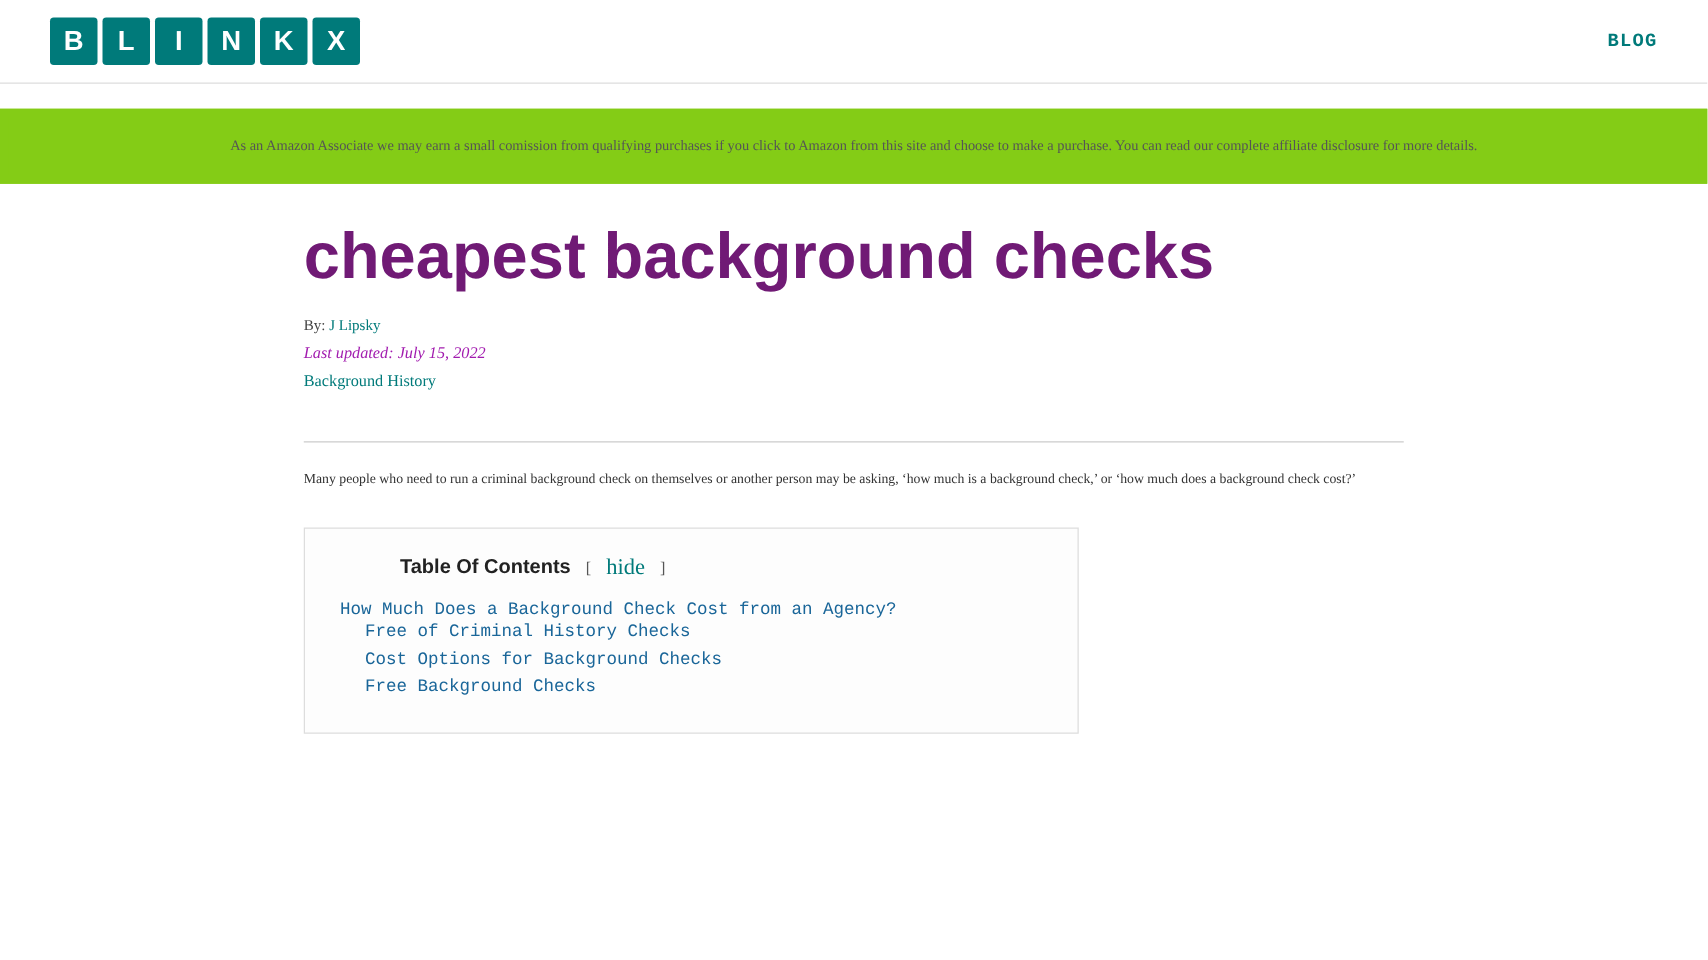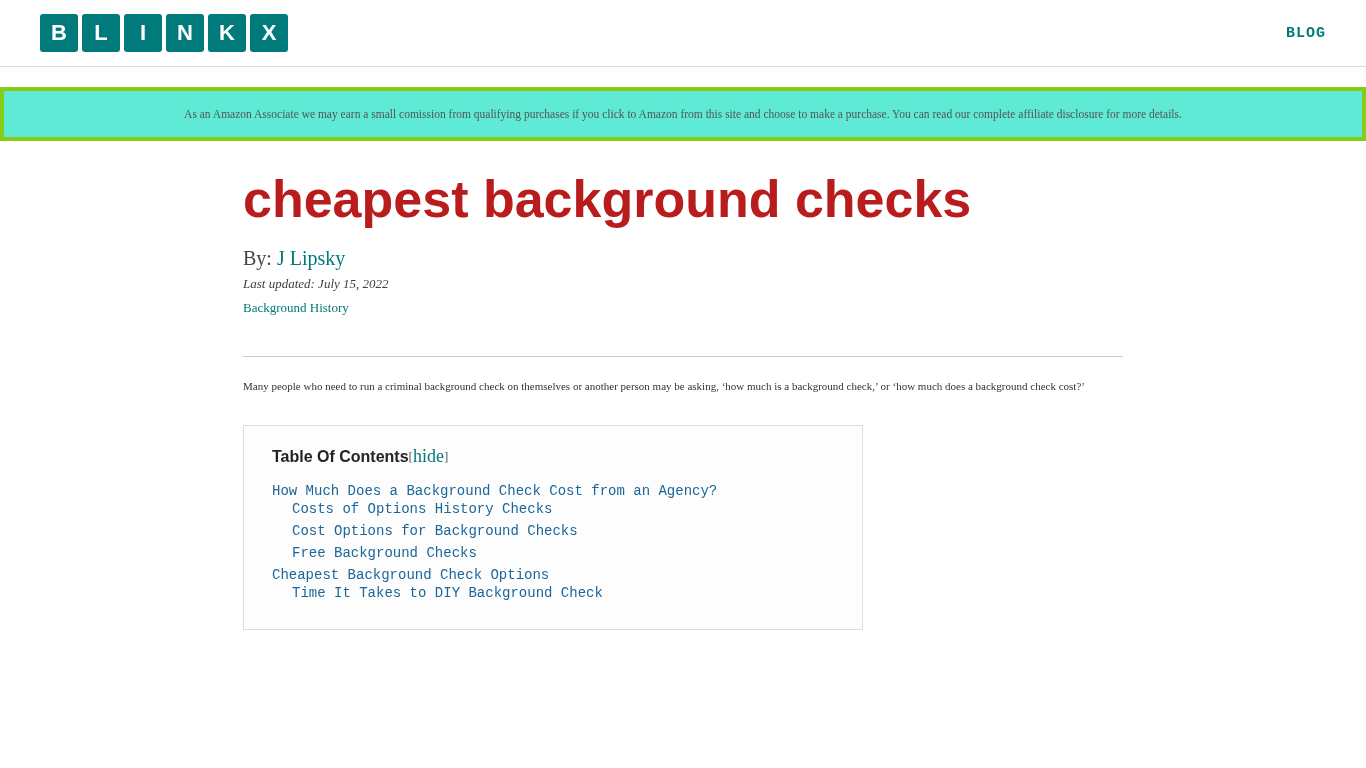--- a/index.html
+++ b/index.html
@@ -56,55 +56,55 @@
 
     
     .content-wrapper {
       max-width: 960px;
       margin: 0 auto;
       padding: 0 40px;
     }
 
     
     .affiliate-notice {
-      background: #5eead4;
-      border: 4px solid #84cc16;
+      background: #84cc16;
+      border: 7px solid #84cc16;
       padding: 14px 40px;
       text-align: center;
       font-size: 11.5px;
       color: #555555;
       line-height: 1.6;
       margin: 20px 0;
     }
 
     
     .article-title {
       font-family: Arial, sans-serif;
       font-weight: 900;
       font-size: 52px;
-      color: #b91c1c;
+      color: #701a75;
       line-height: 1.1;
       margin-top: 30px;
       margin-bottom: 18px;
     }
 
     .author-line {
-      font-size: 20px;
+      font-size: 12px;
       color: #444444;
       margin-bottom: 6px;
     }
 
     .author-link {
       color: #007a7a;
       text-decoration: none;
     }
 
     .date-line {
       font-size: 13px;
-      color: #404040;
+      color: #a21caf;
       margin-bottom: 6px;
       font-style: italic;
     }
 
     .category-link {
       font-size: 13px;
       color: #007a7a;
       text-decoration: none;
       display: inline-block;
       margin-bottom: 20px;
@@ -129,22 +129,23 @@
       border: 1px solid #dddddd;
       background: #fdfdfd;
       padding: 20px 28px 24px 28px;
       margin-bottom: 30px;
       max-width: 620px;
     }
 
     .toc-header {
       display: flex;
       align-items: center;
-      gap: 0;
+      gap: 12px;
       margin-bottom: 14px;
+      margin-left: 48px;
     }
 
     .toc-title {
       font-family: Arial, sans-serif;
       font-weight: 700;
       font-size: 16px;
       color: #222222;
     }
 
     .toc-toggle {
@@ -228,23 +229,20 @@
   <div class="toc-box">
     <div class="toc-header">
       <span class="toc-title">Table Of Contents</span>
       <span class="toc-bracket">[</span>
       <a class="toc-toggle" href="#">hide</a>
       <span class="toc-bracket">]</span>
     </div>
     <ul class="toc-list" id="toc-list-container">
 
     <li><a href="#">How Much Does a Background Check Cost from an Agency?</a><ul class="toc-list toc-sub">
-            <li><a href="#">Costs of Options History Checks</a></li>
+            <li><a href="#">Free of Criminal History Checks</a></li>
             <li><a href="#">Cost Options for Background Checks</a></li>
             <li><a href="#">Free Background Checks</a></li>
           </ul></li>
-        <li><a href="#">Cheapest Background Check Options</a><ul class="toc-list toc-sub">
-            <li><a href="#">Time It Takes to DIY Background Check</a></li>
-          </ul></li>
       </ul>
   </div>
 
 </div>
 
 </body></html>

